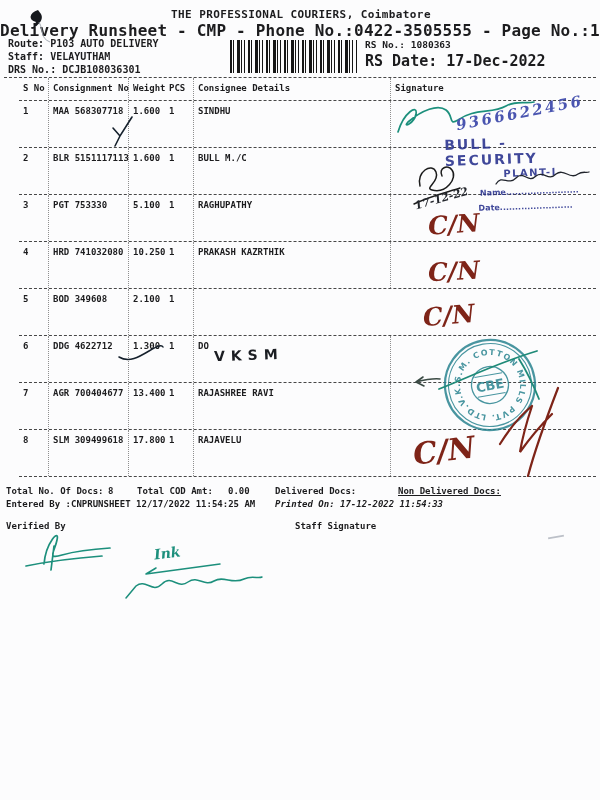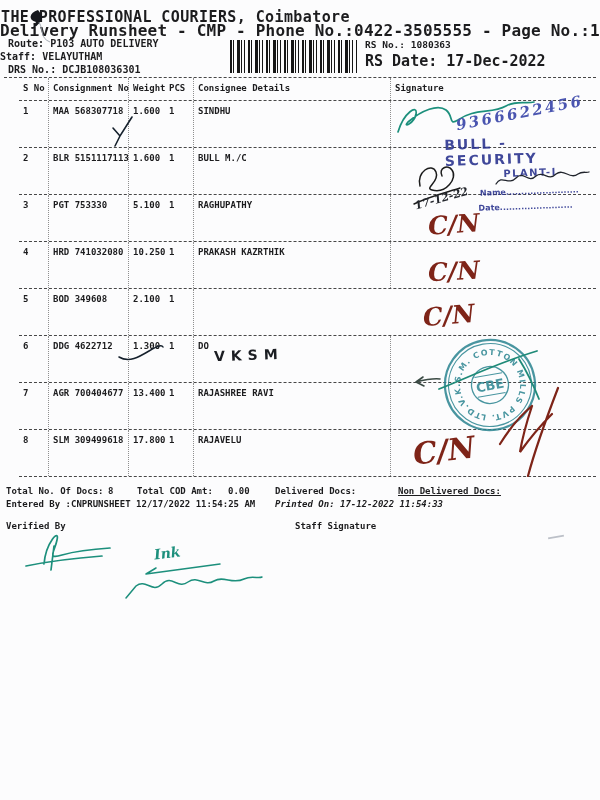--- a/index.html
+++ b/index.html
@@ -9,21 +9,21 @@
     --blue-ink:#4a55b0;
     --navy-stamp:#27308d;
     --teal-stamp:#2a8490;
   }
   html,body{margin:0;padding:0;}
   body{width:600px;height:800px;background:#e9e9ec;}
   .sheet{
     position:relative;width:600px;height:800px;background:#fcfcfd;overflow:hidden;
     font-family:"DejaVu Sans Mono", monospace;color:var(--print);font-weight:bold;
   }
-  .doc-title{position:absolute;top:8px;left:1px;width:100%;font-size:15px;letter-spacing:.4px;}
+  .doc-title{position:absolute;top:8px;left:1px;width:100%;text-align:center;font-size:11px;letter-spacing:.4px;}
   .doc-subtitle{position:absolute;top:21px;left:0;width:100%;text-align:center;font-size:16px;letter-spacing:.2px;}
   .meta-line{position:absolute;font-size:10px;white-space:nowrap;}
   .barcode{position:absolute;left:230px;top:40px;width:127px;height:33px;
     background:repeating-linear-gradient(90deg,
       #161616 0px,#161616 2px,transparent 2px,transparent 3px,
       #161616 3px,#161616 4px,transparent 4px,transparent 7px,
       #161616 7px,#161616 10px,transparent 10px,transparent 11px,
       #161616 11px,#161616 12px,transparent 12px,transparent 14px,
       #161616 14px,#161616 15px,transparent 15px,transparent 18px);}
   .table{position:absolute;left:4px;top:77px;width:592px;border-top:1px dashed #474747;}
@@ -47,21 +47,21 @@
 </style>
 </head>
 <body>
 
 <div class="sheet">
 
   <div class="doc-title">THE PROFESSIONAL COURIERS, Coimbatore</div>
   <div class="doc-subtitle">Delivery Runsheet - CMP - Phone No.:0422-3505555 - Page No.:1</div>
 
   <div class="meta-line" style="left:8px;top:38px;">Route: P103 AUTO DELIVERY</div>
-  <div class="meta-line" style="left:0;top:51px;">Staff: VELAYUTHAM</div>
+  <div class="meta-line" style="left:8px;top:51px;">Staff: VELAYUTHAM</div>
   <div class="meta-line" style="left:8px;top:64px;">DRS No.: DCJB108036301</div>
 
   <div class="barcode"></div>
 
   <div class="meta-line" style="left:365px;top:39px;font-size:9.5px;">RS No.: 1080363</div>
   <div class="meta-line" style="left:365px;top:52px;font-size:15px;">RS Date: 17-Dec-2022</div>
 
   <div class="table">
     <div class="t-head">
       <div class="cell">S No</div>

